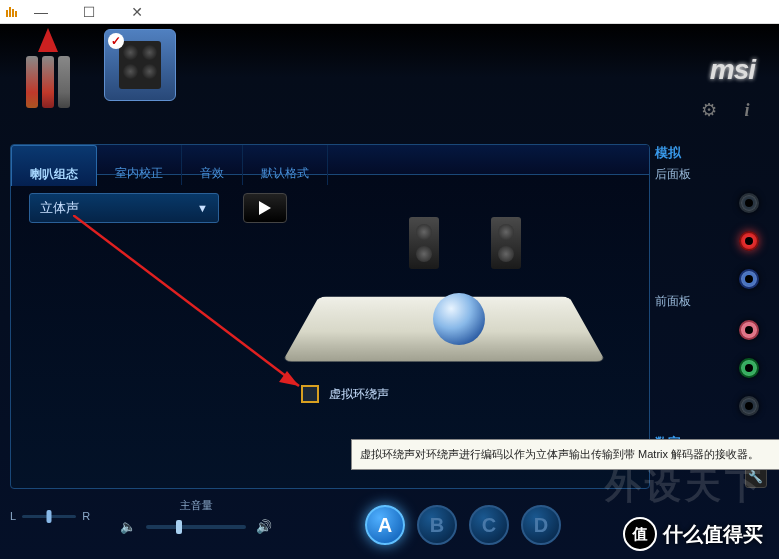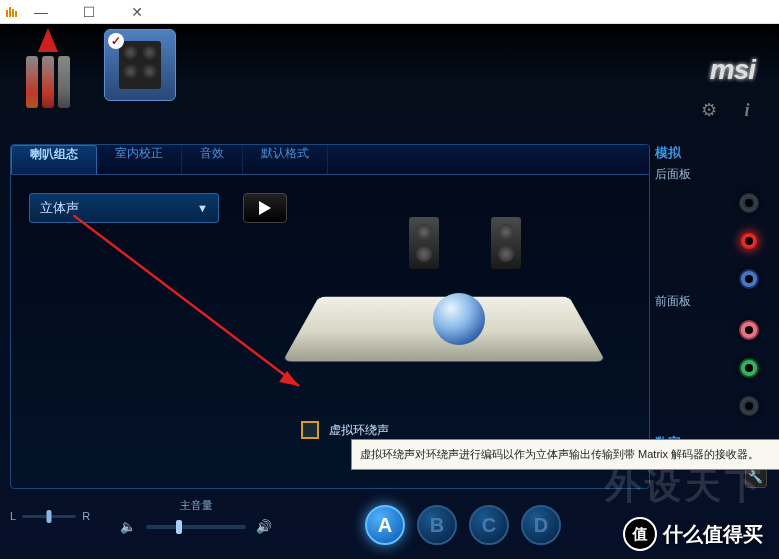--- a/index.html
+++ b/index.html
@@ -29,21 +29,21 @@
 .logo-area { position: absolute; right: 24px; top: 30px; color: #ddd; text-align: right; }
 .msi-logo { font-size: 28px; font-weight: 900; font-style: italic; letter-spacing: -1px; text-shadow: 0 0 4px #fff; }
 .top-icons { position: absolute; right: 22px; top: 76px; display: flex; gap: 18px; }
 .top-icon { width: 20px; height: 20px; color: #777; display: flex; align-items: center; justify-content: center; font-family: Georgia, serif; }
 .gear-icon::before { content: "⚙"; font-size: 18px; }
 .info-icon { font-style: italic; font-size: 18px; font-weight: bold; }
 
 .main { position: absolute; left: 10px; top: 120px; width: 640px; height: 345px; border: 1px solid #1a4878; border-radius: 4px; background: linear-gradient(180deg,#020818,#031228); }
 
 .tabs { height: 30px; display: flex; background: linear-gradient(180deg,#051840,#030c28); border-bottom: 1px solid #1a4878; border-radius: 4px 4px 0 0; }
-.tab { padding: 0 18px; font-size: 12px; color: #4890d8; cursor: pointer; border-right: 1px solid #0a2850; }
+.tab { padding: 20px 18px; font-size: 12px; color: #4890d8; cursor: pointer; border-right: 1px solid #0a2850; }
 .tab.active { background: linear-gradient(180deg,#0a3870,#042050); color: #a8d8ff; font-weight: bold; border: 1px solid #2868a8; border-bottom: none; border-radius: 3px 3px 0 0; }
 
 .content { padding: 18px; position: relative; height: calc(100% - 30px); }
 
 .dropdown { position: absolute; left: 18px; top: 18px; width: 190px; height: 30px; background: linear-gradient(180deg,#083868,#052448); border: 1px solid #2a6098; border-radius: 3px; display: flex; align-items: center; padding: 0 10px; color: #c8e0ff; font-size: 13px; cursor: pointer; }
 .dropdown::after { content: "▼"; position: absolute; right: 10px; color: #c8e0ff; font-size: 11px; }
 
 .play-btn { position: absolute; left: 232px; top: 18px; width: 44px; height: 30px; background: linear-gradient(180deg,#222,#000); border: 1px solid #444; border-radius: 4px; display: flex; align-items: center; justify-content: center; cursor: pointer; }
 .play-btn::before { content: ""; border-left: 12px solid #fff; border-top: 7px solid transparent; border-bottom: 7px solid transparent; }
 
@@ -53,21 +53,21 @@
 .stage-speaker.l { left: 106px; }
 .stage-speaker.r { left: 188px; }
 .sp-cone { width: 16px; height: 16px; background: radial-gradient(circle,#666,#222); border-radius: 50%; }
 .sphere { position: absolute; left: 130px; top: 78px; width: 52px; height: 52px; background: radial-gradient(circle at 35% 30%,#e8f4ff,#88b8e8 40%,#2858a0 80%); border-radius: 50%; }
 
 .fullrange { position: absolute; left: 18px; top: 206px; }
 .fullrange-title { color: #c8e0ff; font-size: 13px; margin-bottom: 10px; }
 .check-row { display: flex; align-items: center; gap: 8px; margin: 8px 0; font-size: 12px; color: #8aa8c8; }
 .checkbox { width: 13px; height: 13px; border: 1px solid #4a6888; background: #1a2838; }
 
-.virtual-surround { position: absolute; left: 290px; top: 210px; display: flex; align-items: center; gap: 10px; margin-top: 36px; }
+.virtual-surround { position: absolute; left: 290px; top: 210px; display: flex; align-items: center; gap: 10px; }
 .checkbox-highlight { width: 18px; height: 18px; border: 2px solid #d8a020; background: #1a2838; }
 .vs-label { color: #c8e0ff; font-size: 12px; }
 
 .annotation-arrow { position: absolute; left: 62px; top: 40px; pointer-events: none; }
 
 .tooltip { position: absolute; left: 351px; top: 415px; width: 463px; background: #f8f8f0; border: 1px solid #888; padding: 6px 8px; font-size: 11px; color: #222; line-height: 1.5; z-index: 50; }
 
 .right-panel { position: absolute; right: 12px; top: 120px; width: 112px; }
 .rp-title { color: #3898e8; font-size: 13px; font-weight: bold; margin-bottom: 4px; }
 .rp-sub { color: #98b8d8; font-size: 12px; margin: 4px 0 10px; }

